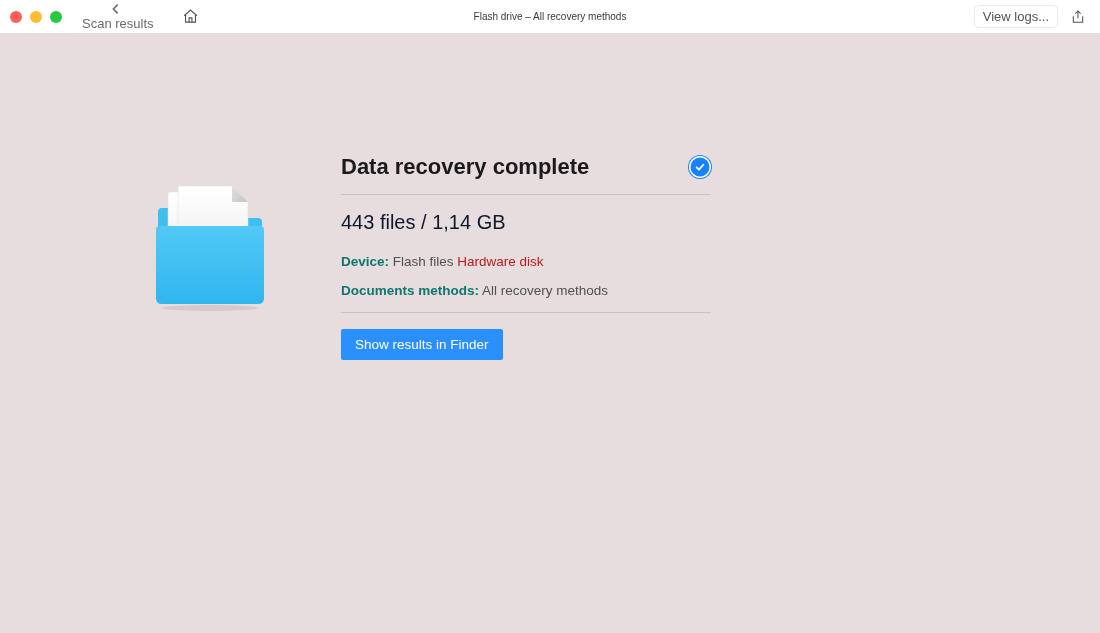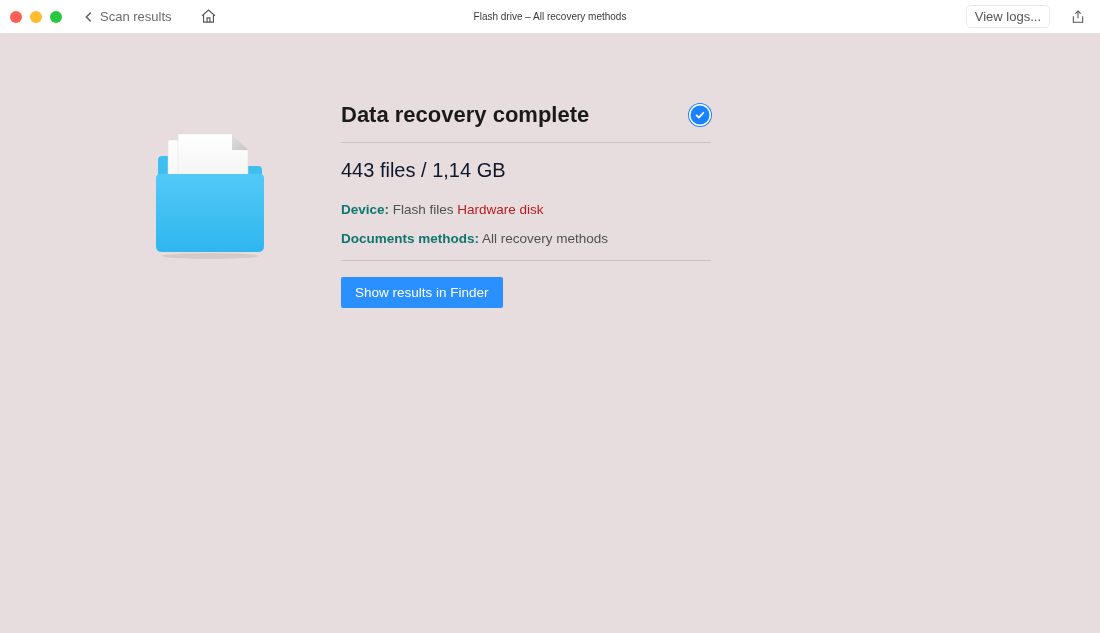--- a/index.html
+++ b/index.html
@@ -36,20 +36,21 @@
     .light.red { background: #ff5f57; }
     .light.yellow { background: #febc2e; }
     .light.green { background: #28c840; }
     .back-group {
       display: flex;
       align-items: center;
       margin-left: 20px;
       color: #6b6b6b;
       font-size: 13px;
       cursor: pointer;
+      flex-direction: column;
     }
     .chevron-left {
       width: 14px;
       height: 14px;
       margin-right: 4px;
     }
     .home-btn {
       margin-left: 28px;
       color: #555;
       cursor: pointer;
@@ -59,41 +60,41 @@
     .window-title {
       position: absolute;
       left: 50%;
       transform: translateX(-50%);
       font-size: 10px;
       color: #3a3a3a;
     }
     .toolbar-right {
       margin-left: auto;
       display: flex;
-      gap: 20px;
+      gap: 12px;
     }
     .view-logs {
       font-size: 13px;
       color: #555;
       background: #fff;
       border: 1px solid #e9e9e9;
       border-radius: 5px;
       padding: 3px 8px;
       cursor: pointer;
     }
     .share-btn {
       color: #555;
       cursor: pointer;
       display: flex;
       align-items: center;
       padding-right: 4px;
     }
     .content {
       display: flex;
-      padding: 68px 0 0 0;
+      padding: 120px 0 0 0;
       justify-content: center;
     }
     .content-inner {
       display: flex;
       gap: 56px;
       width: 820px;
       padding-left: 10px;
     }
     .folder-graphic {
       width: 135px;

